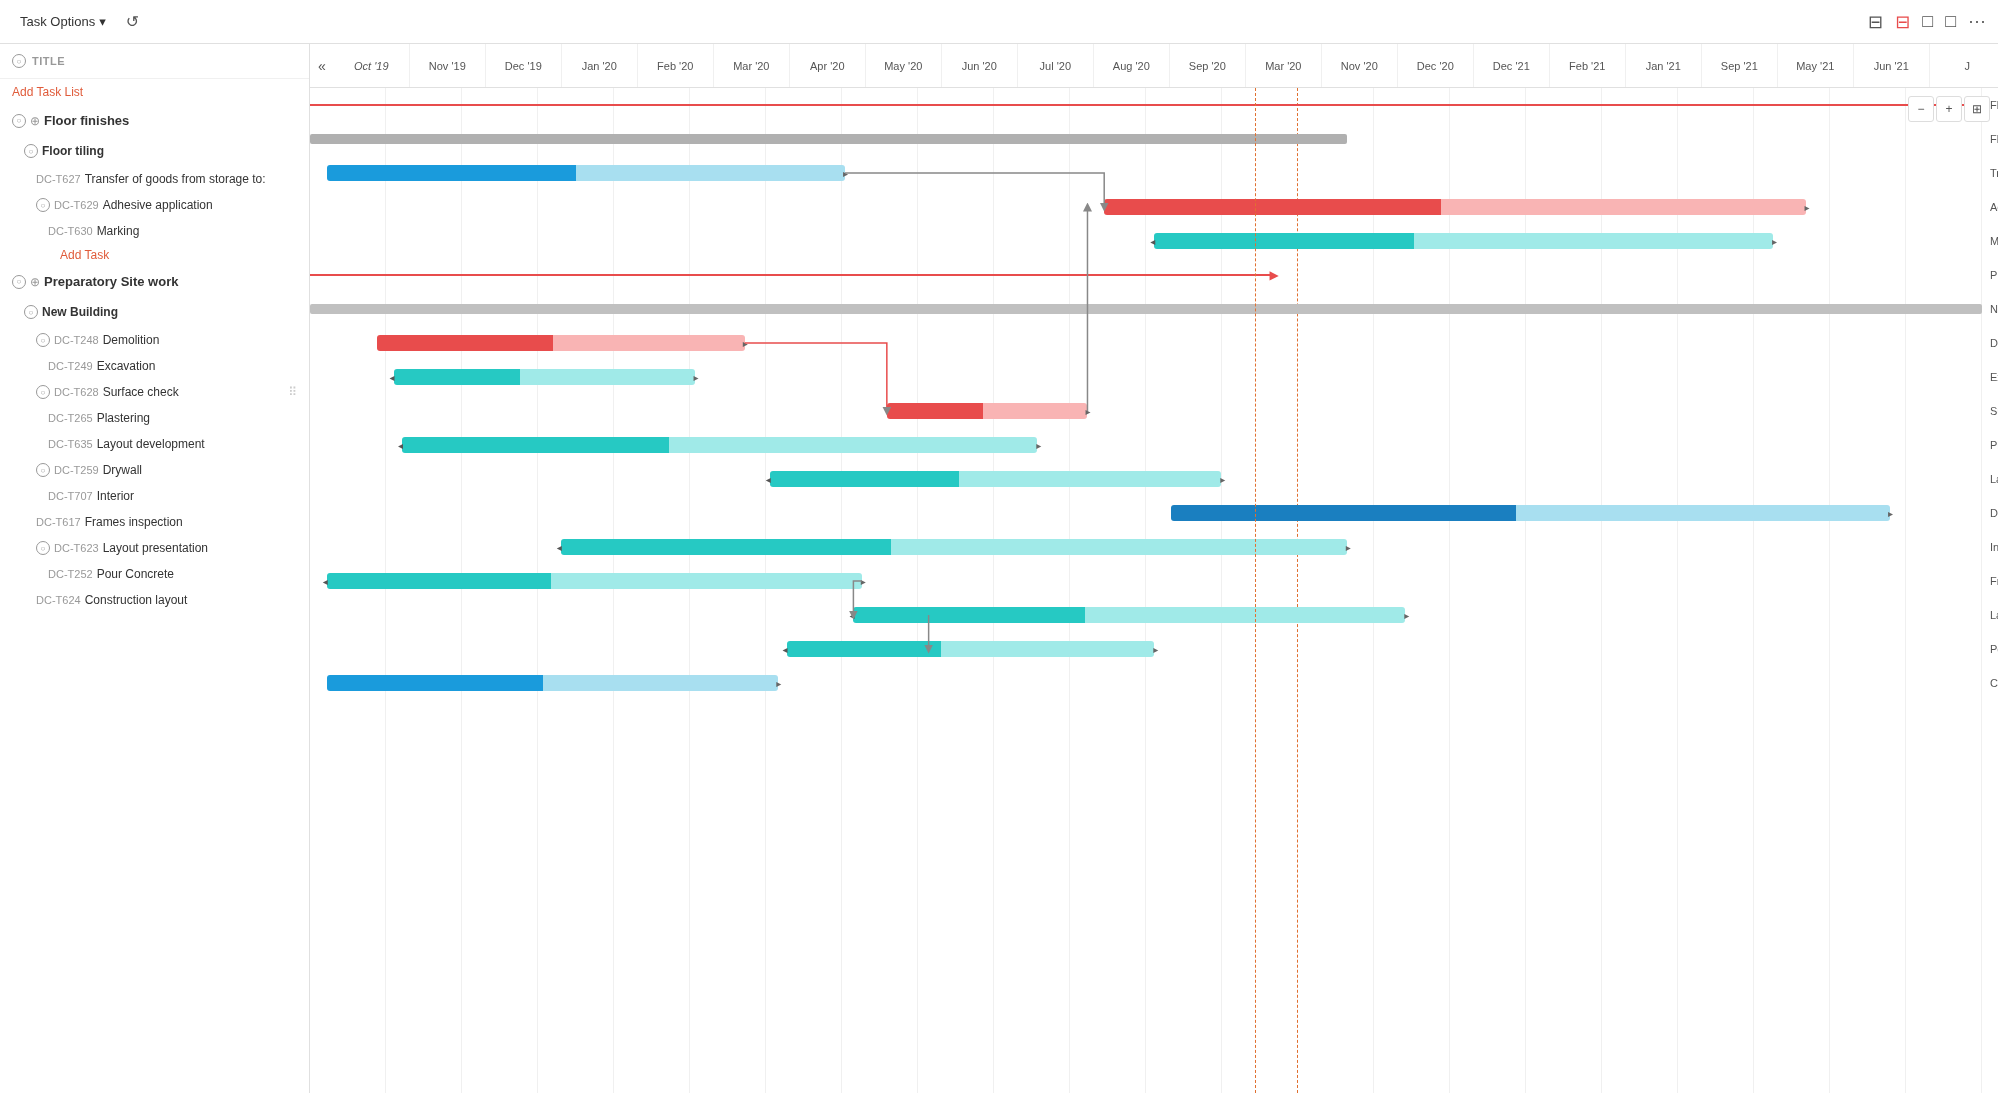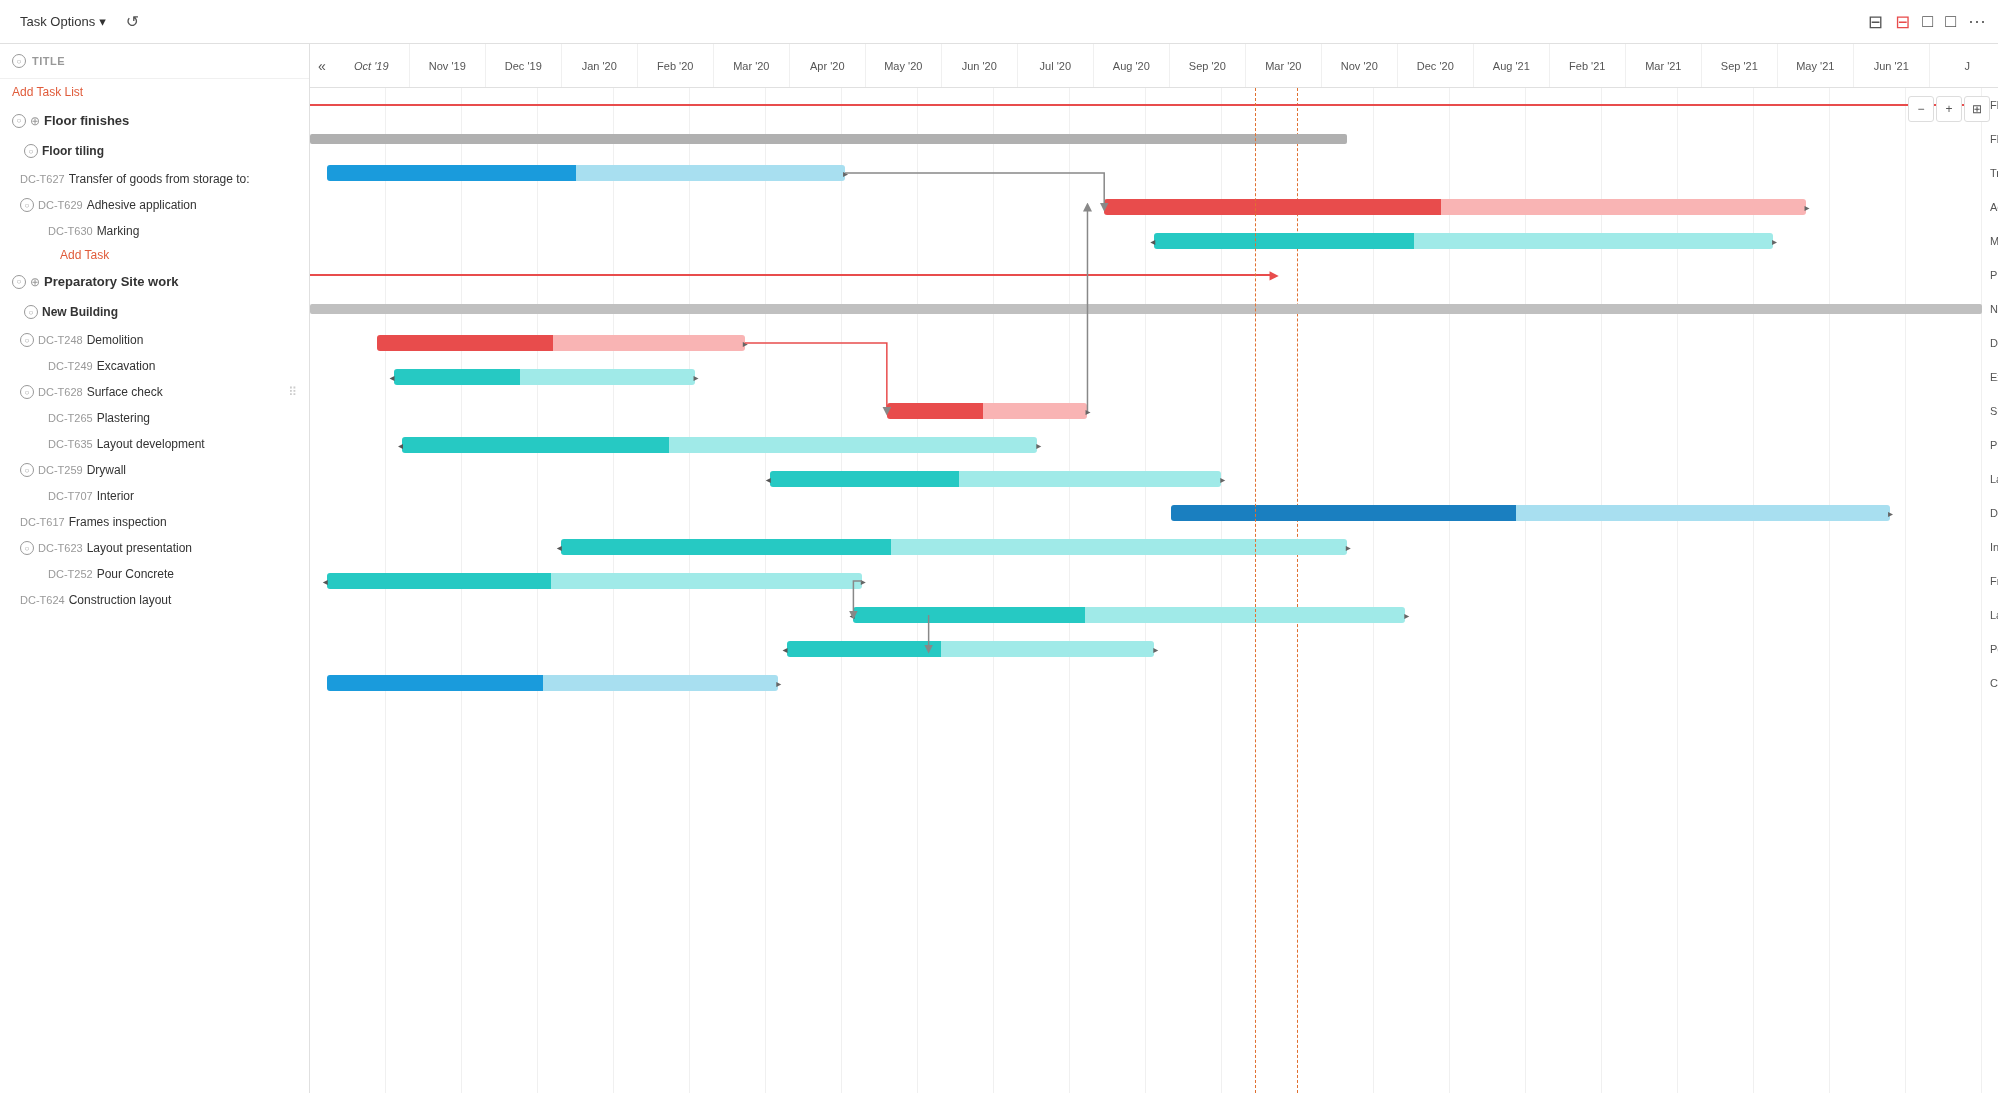--- a/index.html
+++ b/index.html
@@ -22,21 +22,21 @@
     .left-panel { width: 310px; min-width: 310px; border-right: 1px solid #e0e0e0; overflow-y: auto; background: #fff; }
     .title-row { display: flex; align-items: center; gap: 6px; padding: 10px 12px; border-bottom: 1px solid #f0f0f0; }
     .title-label { font-size: 11px; font-weight: 600; color: #999; letter-spacing: 0.5px; }
     .add-task-list-btn { display: block; color: #e05b3a; font-size: 12px; font-weight: 500; padding: 6px 12px; cursor: pointer; border: none; background: none; }
     
     .section-header { display: flex; align-items: center; gap: 4px; padding: 8px 12px; cursor: pointer; }
     .section-header.level-1 { padding-left: 12px; }
     .section-header.level-2 { padding-left: 24px; }
     
     .task-item { display: flex; align-items: center; gap: 4px; padding: 6px 12px; }
-    .task-item.level-3 { padding-left: 20px; }
+    .task-item.level-3 { padding-left: 36px; }
     .task-item.level-4 { padding-left: 48px; }
     
     .task-code { color: #999; font-size: 11px; }
     .task-name { font-size: 12px; color: #333; font-weight: 500; }
     
     .circle-icon { width: 14px; height: 14px; border-radius: 50%; border: 1.5px solid #999; display: inline-flex; align-items: center; justify-content: center; font-size: 8px; color: #999; }
     .section-name { font-size: 13px; font-weight: 600; color: #333; }
     .sub-section-name { font-size: 12px; font-weight: 600; color: #333; }
     
     .add-task-btn { color: #e05b3a; font-size: 12px; padding: 4px 60px; cursor: pointer; border: none; background: none; font-weight: 500; }
@@ -223,23 +223,23 @@
             <div class="month-label" style="width: 76px;">Mar '20</div>
             <div class="month-label" style="width: 76px;">Apr '20</div>
             <div class="month-label" style="width: 76px;">May '20</div>
             <div class="month-label" style="width: 76px;">Jun '20</div>
             <div class="month-label" style="width: 76px;">Jul '20</div>
             <div class="month-label" style="width: 76px;">Aug '20</div>
             <div class="month-label" style="width: 76px;">Sep '20</div>
             <div class="month-label" style="width: 76px;">Mar '20</div>
             <div class="month-label" style="width: 76px;">Nov '20</div>
             <div class="month-label" style="width: 76px;">Dec '20</div>
-            <div class="month-label" style="width: 76px;">Aug '21</div>
+            <div class="month-label" style="width: 76px;">Dec '21</div>
             <div class="month-label" style="width: 76px;">Feb '21</div>
-            <div class="month-label" style="width: 76px;">Mar '21</div>
+            <div class="month-label" style="width: 76px;">Jan '21</div>
             <div class="month-label" style="width: 76px;">Sep '21</div>
             <div class="month-label" style="width: 76px;">May '21</div>
             <div class="month-label" style="width: 76px;">Jun '21</div>
             <div class="month-label" style="width: 76px;">J</div>
           </div>
       </div>
 
       <div class="gantt-body" id="gantt-body">
           <div class="gantt-grid" style="position: absolute; top: 0px; left: 0px; width: 1672px; bottom: 0px; display: flex;">
             <div style="width: 76px; flex-shrink: 0; border-right: 1px solid rgb(240, 240, 240); height: 100%;"></div>

